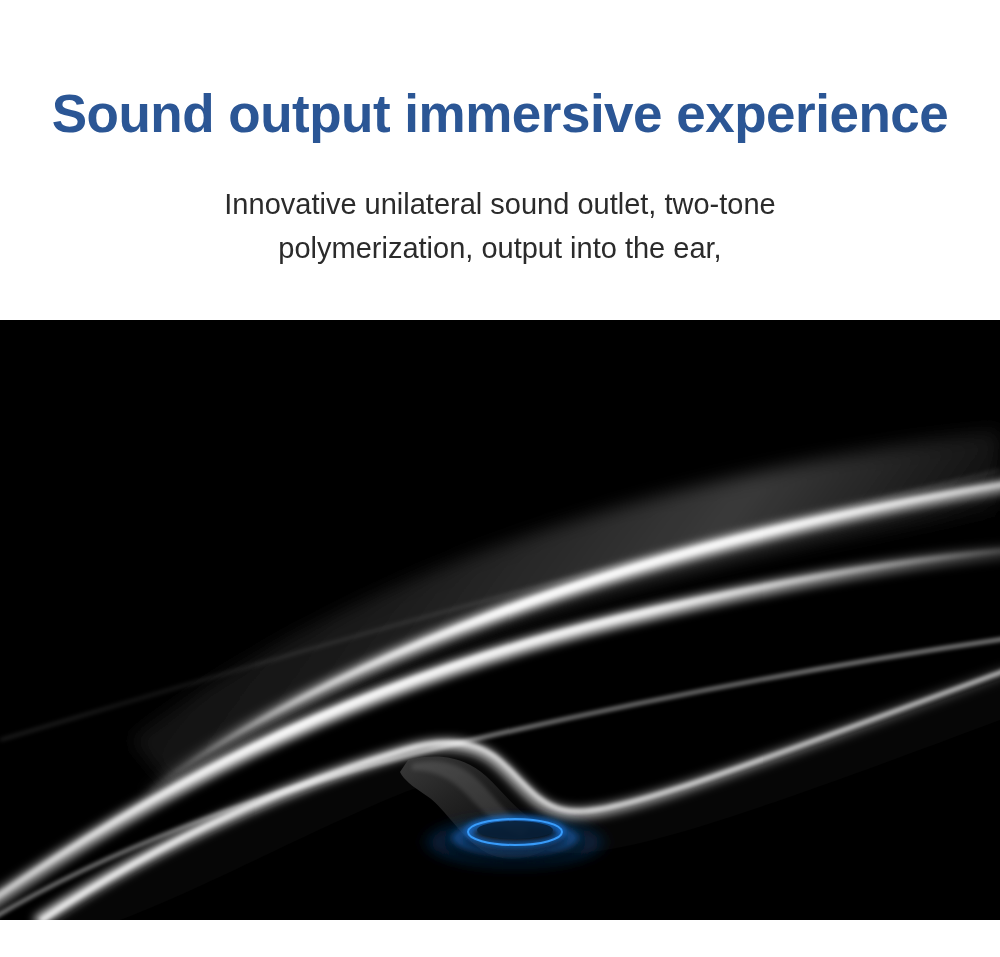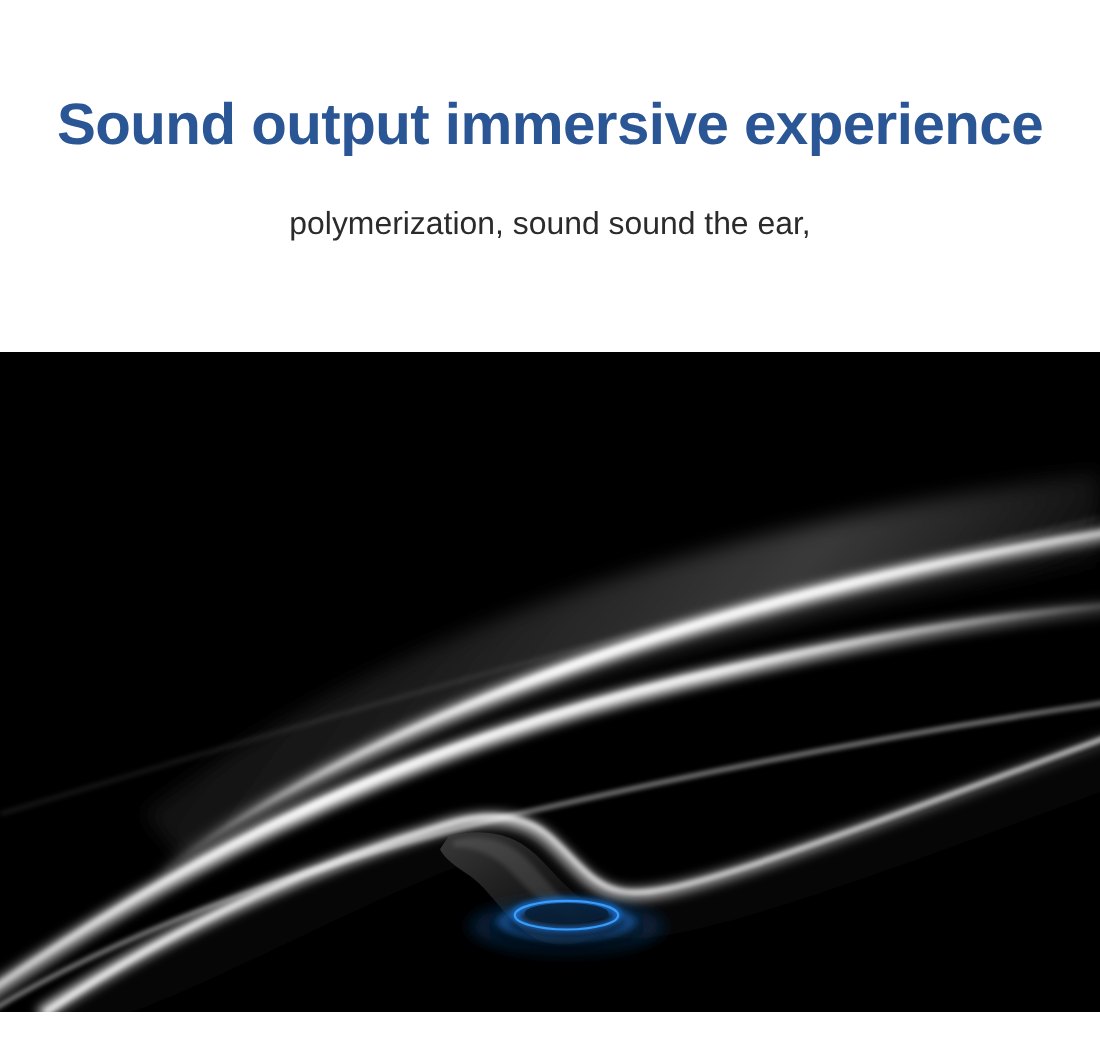--- a/index.html
+++ b/index.html
@@ -80,21 +80,22 @@
 </head>
 <body>
 
 <div class="page">
 
   <div class="text-block">
 
     <div class="headline">Sound output immersive experience</div>
 
     <div class="subcopy">
-      <span class="subcopy-line">polymerization, sound sound the ear,</span>
+      <span class="subcopy-line">Innovative unilateral sound outlet, two-tone</span>
+      <span class="subcopy-line">polymerization, output into the ear,</span>
     </div>
 
   </div>
 
   <div class="hero">
     <svg viewBox="0 0 1000 600" xmlns="http://www.w3.org/2000/svg">
       <defs>
 
         <linearGradient id="gloss1" x1="0" y1="0" x2="1" y2="0">
           <stop offset="0%" stop-color="#ffffff" stop-opacity="0.05"></stop>

